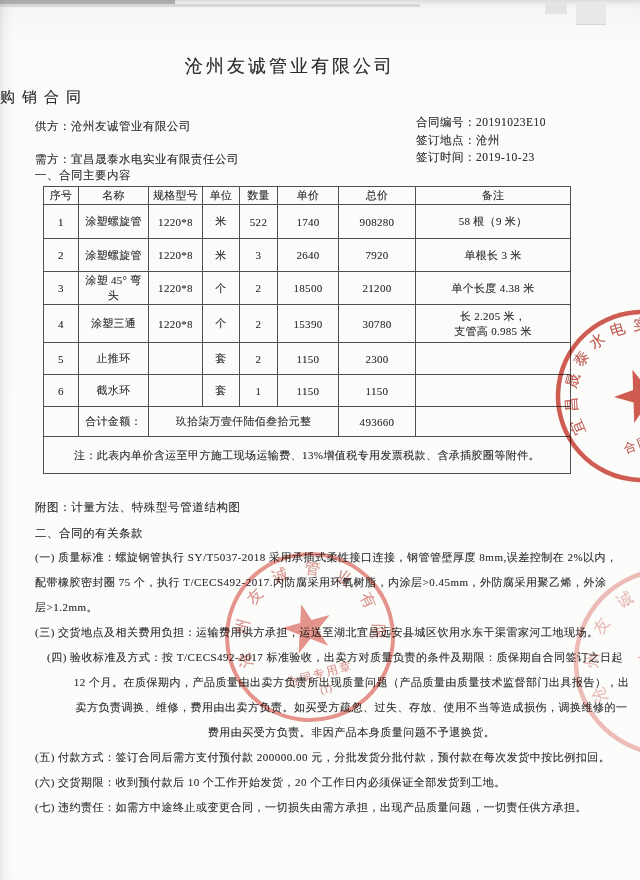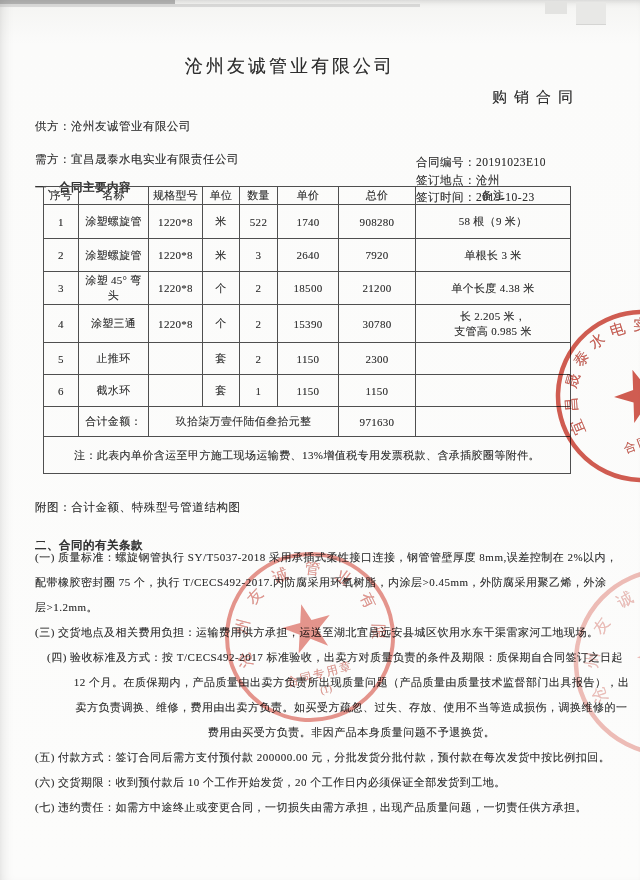--- a/index.html
+++ b/index.html
@@ -10,26 +10,26 @@
     font-family:"Liberation Serif","DejaVu Serif",serif;
     color:#343434;
     text-shadow:0 0 .4px rgba(70,70,70,.5);
   }
   .abs{position:absolute;}
   .scan-strip1{left:0;top:0;width:175px;height:4px;background:#7d7d7d;opacity:.55;}
   .scan-strip2{left:0;top:4px;width:420px;height:3px;background:#b9b9b9;opacity:.45;}
   .scan-mark1{left:545px;top:2px;width:22px;height:12px;background:#e3e3e1;}
   .scan-mark2{left:576px;top:2px;width:30px;height:22px;background:#e8e8e6;border-bottom:1px solid #d5d5d3;}
   .title1{left:0;top:54px;width:580px;text-align:center;font-size:18px;letter-spacing:3px;color:#2e2e2e;}
-  .title2{left:0;top:88px;width:580px;text-align:right;font-size:15px;letter-spacing:7px;color:#2e2e2e;}
+  .title2{left:0;top:88px;width:580px;text-align:left;font-size:15px;letter-spacing:7px;color:#2e2e2e;}
   .line{font-size:11.5px;letter-spacing:.5px;white-space:nowrap;}
   .party1{left:35px;top:119px;}
   .party2{left:35px;top:152px;}
-  .meta{left:416px;top:114px;font-size:11.5px;line-height:17.5px;letter-spacing:.5px;margin-top:40px;}
-  .sec-head{font-size:11.5px;font-weight:700;letter-spacing:.5px;margin-top:12px;}
+  .meta{left:416px;top:114px;font-size:11.5px;line-height:17.5px;letter-spacing:.5px;}
+  .sec-head{font-size:11.5px;font-weight:400;letter-spacing:.5px;}
   .sec1{left:35px;top:168px;}
   .sec2{left:35px;top:526px;}
   table.goods{
     left:43px;top:186px;border-collapse:collapse;table-layout:fixed;width:527px;
     font-size:11px;letter-spacing:.3px;
   }
   table.goods td,table.goods th{
     border:1px solid #4f4f4f;text-align:center;vertical-align:middle;
     font-weight:400;padding:0 2px;overflow:hidden;
   }
@@ -151,30 +151,30 @@
       <td>套</td>
       <td>1</td>
       <td>1150</td>
       <td>1150</td>
       <td></td>
     </tr>
     <tr style="height:30px">
       <td></td>
       <td>合计金额：</td>
       <td colspan="4">玖拾柒万壹仟陆佰叁拾元整</td>
-      <td>971630</td>
+      <td>493660</td>
       <td></td>
     </tr>
     <tr style="height:37px">
       <td colspan="8" class="note-cell">注：此表内单价含运至甲方施工现场运输费、13%增值税专用发票税款、含承插胶圈等附件。</td>
     </tr>
   </tbody>
     </table>
 
-  <div class="abs attach">附图：合计金额、特殊型号管道结构图</div>
+  <div class="abs attach">附图：计量方法、特殊型号管道结构图</div>
 
   <div class="abs sec-head sec2">二、合同的有关条款</div>
 
   <div class="abs clauses">
     <p class="clause">(一) 质量标准：螺旋钢管执行 SY/T5037-2018 采用承插式柔性接口连接，钢管管壁厚度 8mm,误差控制在 2%以内，
 配带橡胶密封圈 75 个，执行 T/CECS492-2017.内防腐采用环氧树脂，内涂层&gt;0.45mm，外防腐采用聚乙烯，外涂
 层&gt;1.2mm。</p>
     <p class="clause">(三) 交货地点及相关费用负担：运输费用供方承担，运送至湖北宜昌远安县城区饮用水东干渠雷家河工地现场。</p>
     <p class="clause hang">(四) 验收标准及方式：按 T/CECS492-2017 标准验收，出卖方对质量负责的条件及期限：质保期自合同签订之日起
 12 个月。在质保期内，产品质量由出卖方负责所出现质量问题（产品质量由质量技术监督部门出具报告），出

